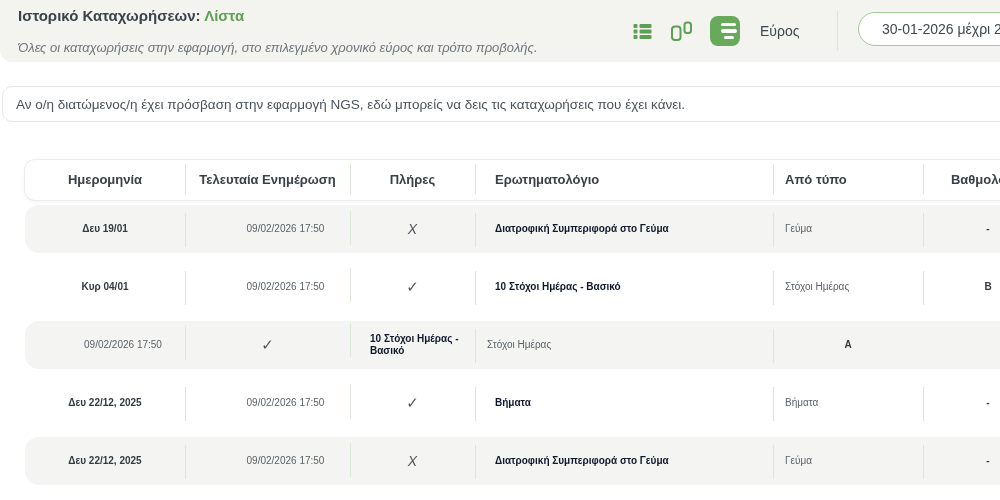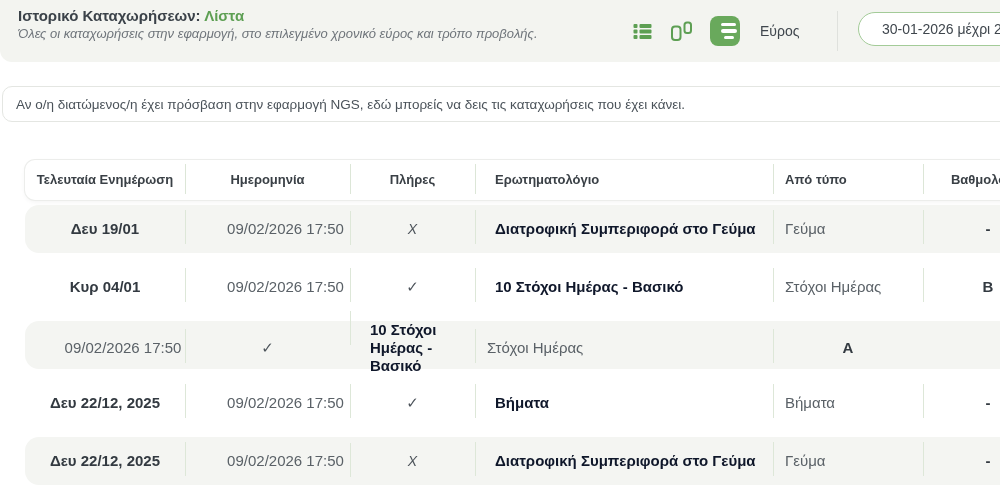--- a/index.html
+++ b/index.html
@@ -10,21 +10,21 @@
   }
   
   .topbar{
     position:absolute;left:0;top:0;width:1010px;height:62px;
     background:#f3f4f0;border-radius:0 0 12px 12px;
   }
   .title-block{position:absolute;left:18px;top:7px;}
   .page-title{font-size:15px;font-weight:bold;color:#3b4249;line-height:1.2;}
   .page-title .hl{color:#5d9f53;margin-top:26px;}
   .page-subtitle{
-    font-style:italic;font-size:13px;color:#6e747a;width:572px;line-height:1.3;margin-top:1px;
+    font-style:italic;font-size:13px;color:#6e747a;width:572px;line-height:1.3;margin-top:15px;
   }
   .view-tools{position:absolute;left:632px;top:16px;display:flex;align-items:center;gap:17px;justify-content:flex-end;}
   .vicon{display:flex;align-items:center;justify-content:center;cursor:pointer;}
   .vicon-active{
     width:30px;height:30px;background:#69a95c;border-radius:8px;
     display:flex;flex-direction:column;justify-content:center;gap:3px;padding-left:7px;box-sizing:border-box;
   }
   .vicon-active .bar{height:3.5px;background:#ffffff;border-radius:2px;}
   .vicon-active .bar:nth-child(1){width:15px;}
   .vicon-active .bar:nth-child(2){width:16px;}
@@ -50,21 +50,21 @@
     display:grid;grid-template-columns:160px 165px 125px 298px 150px 130px;
     align-items:center;
   }
   .thead{
     height:40px;background:#ffffff;border-radius:10px;
     box-shadow:0 0 0 1px #ecedeb,0 2px 5px rgba(0,0,0,0.05);
   }
   .drow{height:48px;border-radius:14px;margin-top:10px;cursor:pointer;}
   .drow:first-of-type{margin-top:5px;}
   .drow.alt{background:#f4f5f2;}
-  .cell{position:relative;text-align:center;font-size:15px;color:#333a41;line-height:1.2;}
+  .cell{position:relative;text-align:center;font-size:10px;color:#333a41;line-height:1.2;}
   .cell.left{text-align:left;padding-left:20px;}
   .cell.left-sm{text-align:left;padding-left:12px;}
   .cell+.cell::before{
     content:"";position:absolute;left:0;top:-10px;height:34px;width:1px;background:#dde7d8;
   }
   .thead .cell{font-size:13px;font-weight:bold;color:#3a4046;}
   .thead .cell+.cell::before{top:-8px;height:30px;background:#dce6d7;}
   .c-date{font-weight:bold;color:#333a41;}
   .c-upd{color:#5a6167;padding-left:36px;}
   .c-q{font-weight:bold;color:#0f172a;}
@@ -118,22 +118,22 @@
     <span>30-01-2026 μέχρι 2</span>
   </div>
 </div>
 
 <div class="info-banner">
   <span>Αν ο/η διατώμενος/η έχει πρόσβαση στην εφαρμογή NGS, εδώ μπορείς να δεις τις καταχωρήσεις που έχει κάνει.</span>
 </div>
 
 <div class="table-wrap">
   <div class="trow thead">
+    <div class="cell">Ημερομηνία</div>
     <div class="cell">Τελευταία Ενημέρωση</div>
-    <div class="cell">Ημερομηνία</div>
     <div class="cell">Πλήρες</div>
     <div class="cell left">Ερωτηματολόγιο</div>
     <div class="cell left-sm">Από τύπο</div>
     <div class="cell">Βαθμολογία</div>
   </div>
   <div id="rows-container">
   <div class="trow drow alt">
     <div class="cell c-date">Δευ 19/01</div>
     <div class="cell c-upd">09/02/2026 17:50</div>
     <div class="cell c-comp x">Χ</div>

